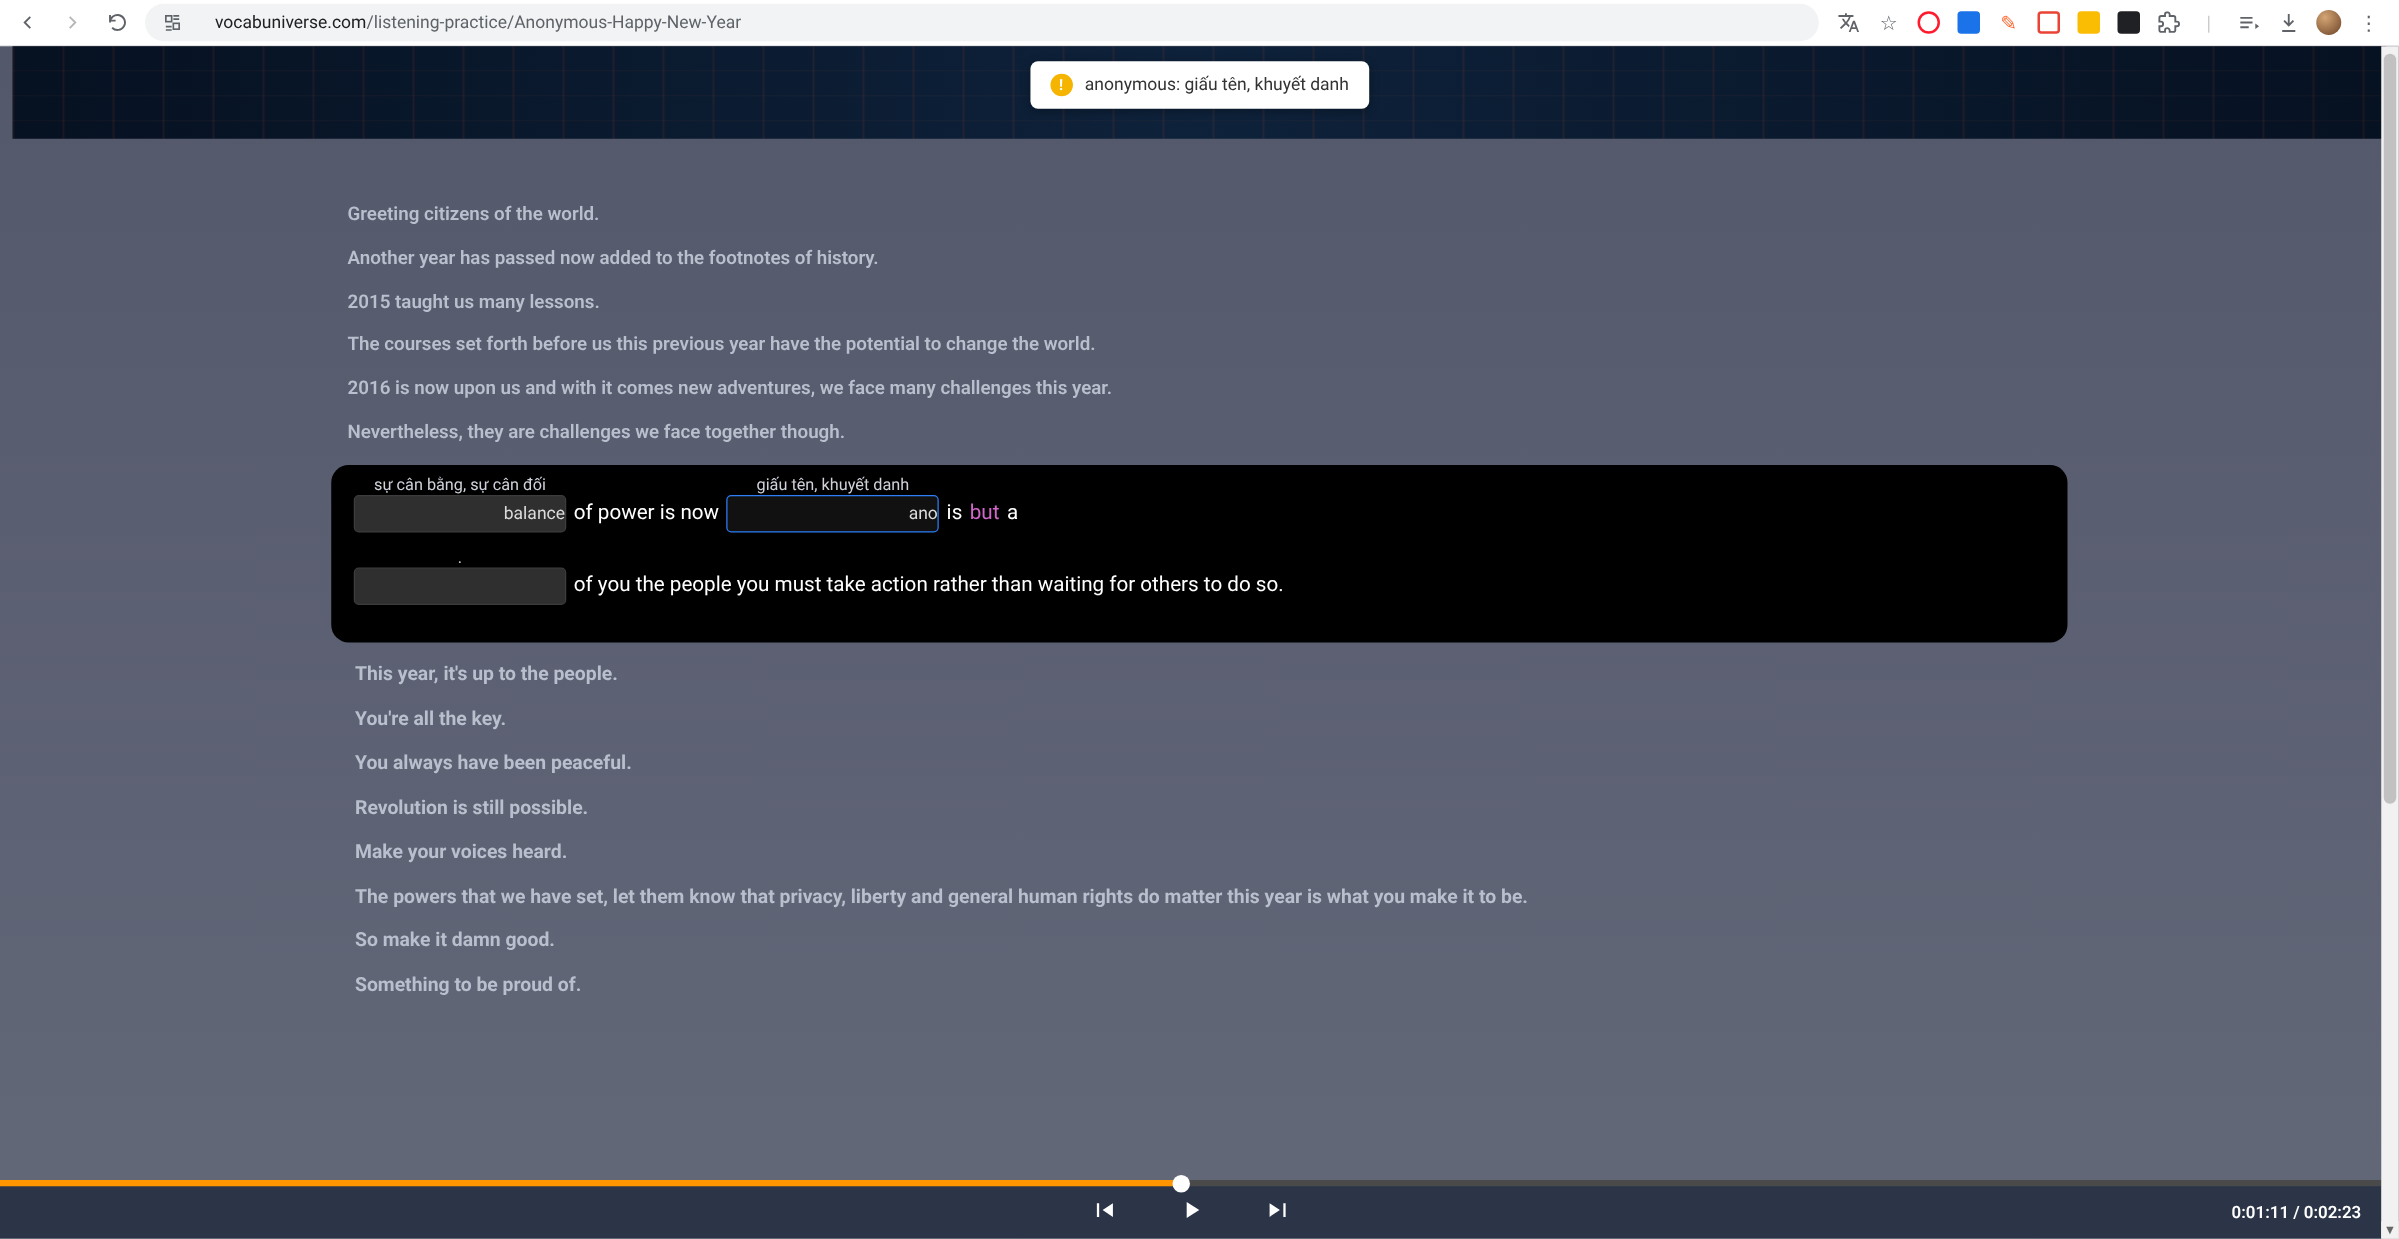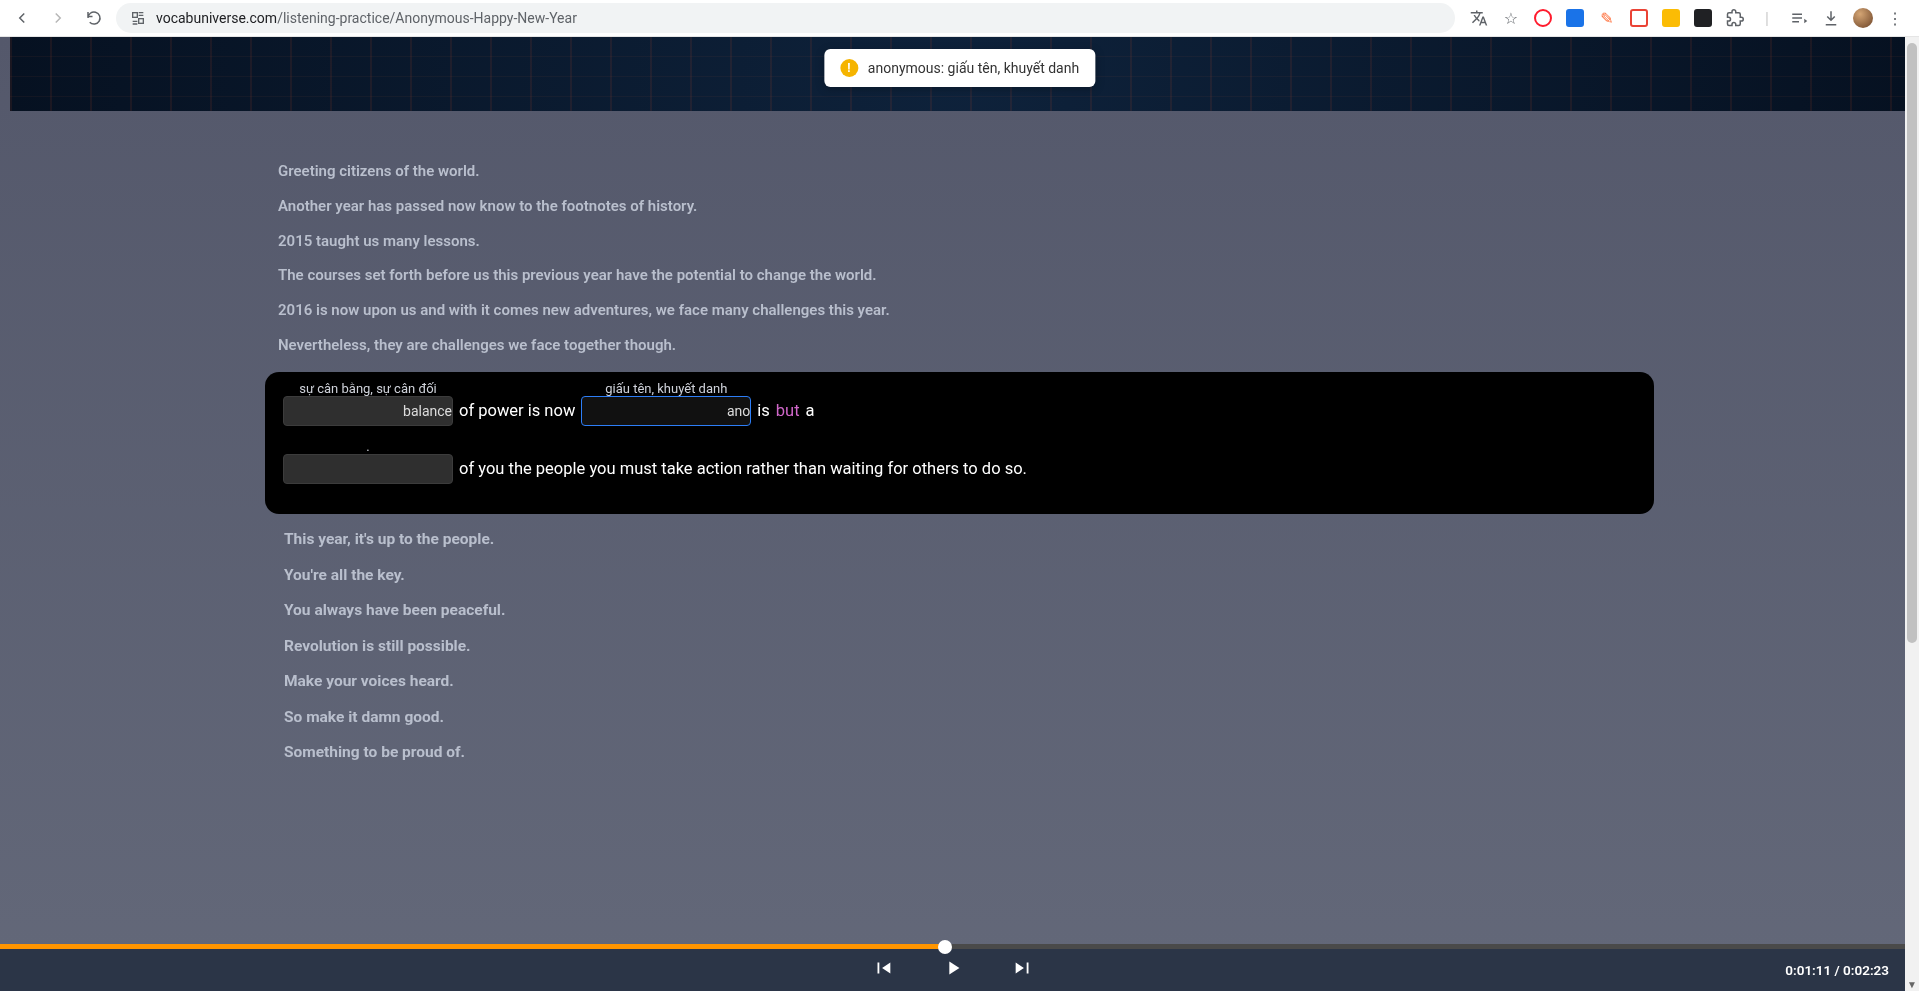--- a/index.html
+++ b/index.html
@@ -3,21 +3,21 @@
 <meta charset="utf-8">
 <style>
 * { margin: 0; padding: 0; box-sizing: border-box; font-family: -apple-system, BlinkMacSystemFont, "Segoe UI", Roboto, sans-serif; }
 body { width: 1919px; height: 991px; overflow: hidden; background:#fff; }
 
 
 .chrome { height: 37px; background:#fff; display:flex; align-items:center; padding:0 8px; gap:8px; border-bottom:1px solid #e5e5e5;}
 .nav-btn { width:28px; height:28px; display:flex; align-items:center; justify-content:center; border-radius:14px; color:#5f6368; cursor:pointer;}
 .nav-btn svg{width:18px;height:18px;stroke:currentColor;fill:none;stroke-width:2;}
 .nav-btn.disabled{color:#b7b7b7;}
-.addr-bar{ flex:1; height:30px; background:#f1f3f4; border-radius:15px; display:flex; align-items:center; padding:0 12px; gap:8px; color:#5f6368; font-size:14px;}
+.addr-bar{ flex:1; height:30px; background:#f1f3f4; border-radius:15px; display:flex; align-items:center; padding:0 12px; gap:24px; color:#5f6368; font-size:14px;}
 .addr-bar .dom{color:#202124;}
 .right-icons{display:flex; align-items:center; gap:12px; padding:0 6px;}
 .ico{width:20px;height:20px;display:flex;align-items:center;justify-content:center;font-size:16px;}
 .sq{width:18px;height:18px;border:2px solid;border-radius:3px;}
 .circ{width:18px;height:18px;border:2px solid;border-radius:50%;}
 
 
 .viewport{position:relative;width:100%;height:954px;background:linear-gradient(#54586b,#636879);}
 .hero{height:74px;background:radial-gradient(circle at 50% 50%,#0e223b,#061121);position:relative;margin:0 10px;}
 .hero::before{content:"";position:absolute;inset:0;background:
@@ -141,21 +141,21 @@
   <div class="hero"></div>
 
   <div class="hint-toast">
     <span class="dot">!</span>
     <span>anonymous: giấu tên, khuyết danh</span>
   </div>
 
   <div class="content">
     <div class="inner" id="before-block">
         <p>Greeting citizens of the world.</p>
-        <p>Another year has passed now know to the footnotes of history.</p>
+        <p>Another year has passed now added to the footnotes of history.</p>
         <p>2015 taught us many lessons.</p>
         <p>The courses set forth before us this previous year have the potential to change the world.</p>
         <p>2016 is now upon us and with it comes new adventures, we face many challenges this year.</p>
         <p>Nevertheless, they are challenges we face together though.</p>
         <p>It may be hard for those with their eyes still closed to see we've come so far and we're on course as a species to accomplish so much more, we have the opportunity to make history.</p>
         <p>This is our time to make a positive difference that will last for generations to come.</p>
       </div>
   </div>
 
   <div class="exercise">
@@ -181,20 +181,21 @@
       <span>of you the people you must take action rather than waiting for others to do so.</span>
     </div>
   </div>
 
   <div class="after" id="after-block">
       <p>This year, it's up to the people.</p>
       <p>You're all the key.</p>
       <p>You always have been peaceful.</p>
       <p>Revolution is still possible.</p>
       <p>Make your voices heard.</p>
+      <p>The powers that we have set, let them know that privacy, liberty and general human rights do matter this year is what you make it to be.</p>
       <p>So make it damn good.</p>
       <p>Something to be proud of.</p>
     </div>
 
   <div class="player">
     <div class="progress-track">
       <div class="progress-fill"></div>
       <div class="progress-thumb"></div>
     </div>
     <div class="controls">

